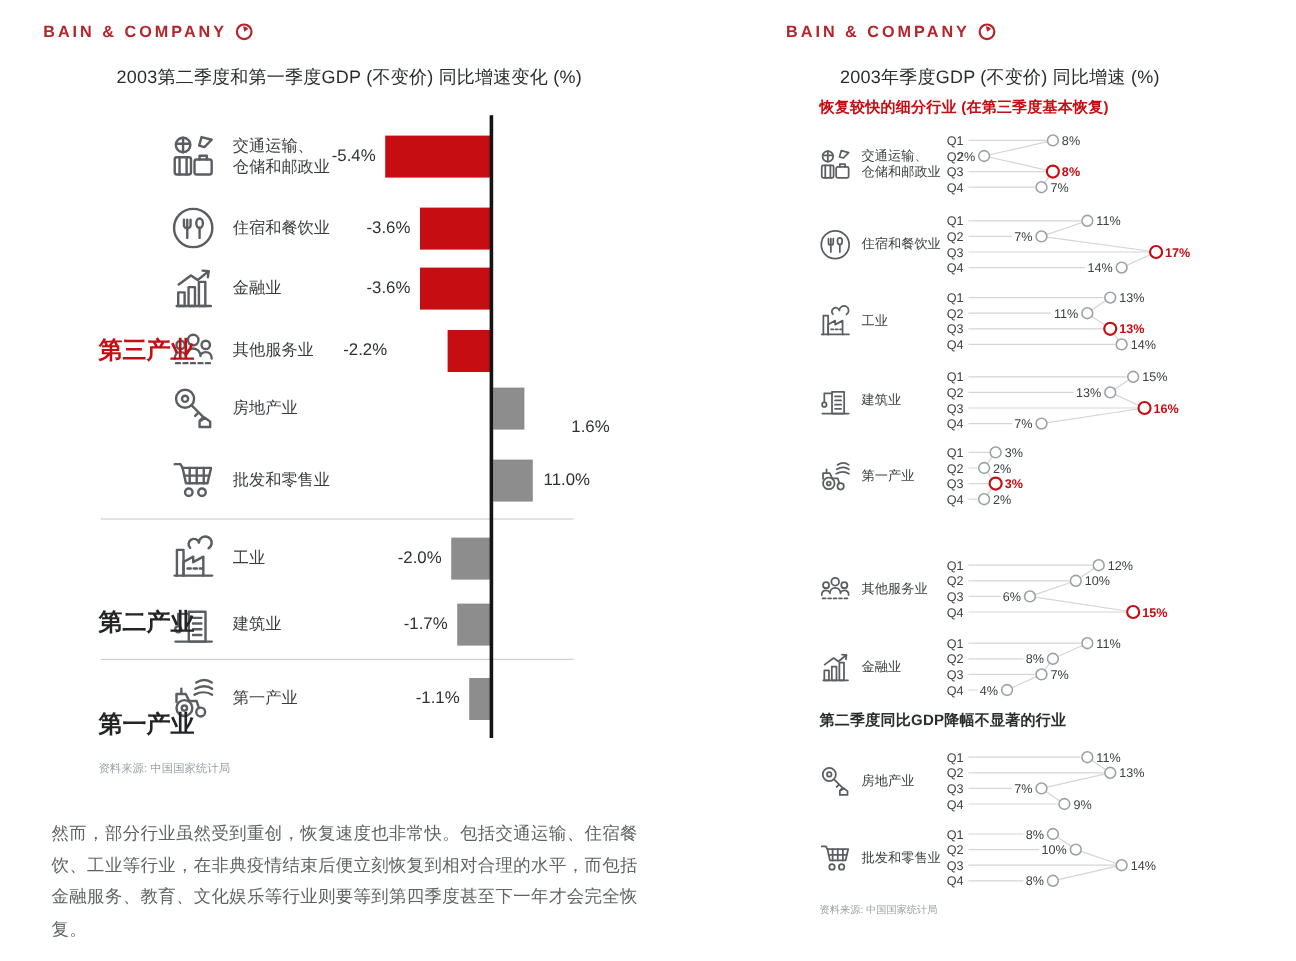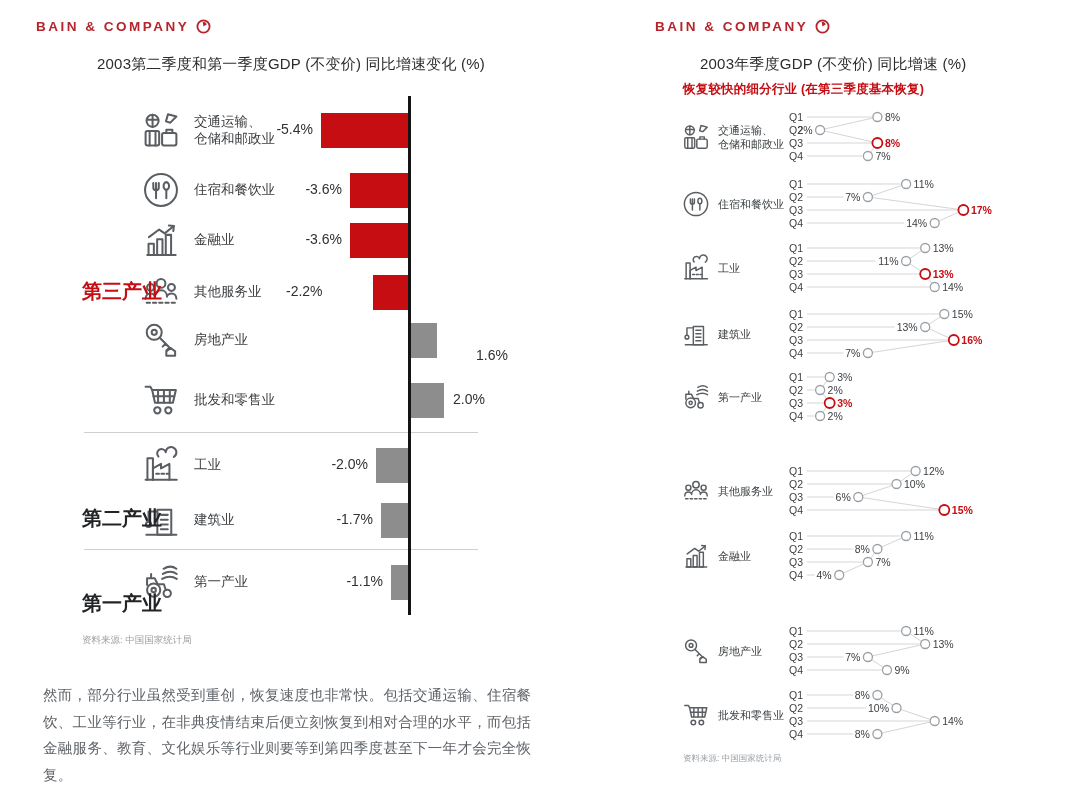--- a/index.html
+++ b/index.html
@@ -131,21 +131,21 @@
             <path d="M3.6 4.8h2.6l1 1.7"></path>
             <path d="M7.2 6.5h12.9l-1.6 7H8.7z"></path>
             <path d="M10.4 6.5v7M13.6 6.5v7M16.8 6.5v7M7.9 10h11.3"></path>
             <circle cx="10" cy="17.6" r="1.7"></circle>
             <circle cx="16" cy="17.6" r="1.7"></circle>
           </g>
         </svg>
       </div>
       <div class="abs lrow-label" style="left: 194px; top: 391px; width: 128px;">批发和零售业</div>
       <div class="bar" style="left: 411px; top: 383px; width: 33px; height: 35px; background: rgb(141, 141, 141);"></div>
-      <div class="abs lrow-value" style="left: 453px; top: 391px; width: 62px;">2.0%</div>
+      <div class="abs lrow-value" style="left: 453px; top: 391px; width: 62px;">11.0%</div>
       <div class="abs icon-wrap" style="left: 139px; top: 443px; width: 44px; height: 44px; color: rgb(90, 94, 99);">
         <svg viewBox="0 0 24 24">
           <g fill="none" stroke="currentColor" stroke-width="1.1" stroke-linecap="round" stroke-linejoin="round">
             <path d="M4.6 20V8.3h3V20"></path>
             <path d="M7.6 20v-6.2l4.4-2.4v2.5l4.6-2.5V20"></path>
             <path d="M10.6 7.4a2.4 2.4 0 1 1 4-2.4 2.9 2.9 0 1 1 4.4 2.6"></path>
             <path d="M9.4 16.8h6.6" stroke-dasharray="1.5 1.3"></path>
             <path d="M3.6 20h17"></path>
           </g>
         </svg>
@@ -418,20 +418,21 @@
           <circle cx="91.4" cy="21" r="4.5" fill="#ffffff" stroke="#9aa0a6" stroke-width="1.3"></circle>
           <text x="83.9" y="24.8" text-anchor="end" font-size="10.5" fill="#3c4043">8%</text>
           <text x="3" y="24.8" font-size="10.5" fill="#3c4043">Q2</text>
           <circle cx="81.9" cy="34" r="4.5" fill="#ffffff" stroke="#9aa0a6" stroke-width="1.3"></circle>
           <text x="89.4" y="37.8" text-anchor="start" font-size="10.5" fill="#3c4043">7%</text>
           <text x="3" y="37.8" font-size="10.5" fill="#3c4043">Q3</text>
           <circle cx="53.2" cy="47" r="4.5" fill="#ffffff" stroke="#9aa0a6" stroke-width="1.3"></circle>
           <text x="45.7" y="50.8" text-anchor="end" font-size="10.5" fill="#3c4043">4%</text>
           <text x="3" y="50.8" font-size="10.5" fill="#3c4043">Q4</text>
         </svg></div>
+      <div class="abs section-header" style="left: 683px; top: 592px; width: 380px; color: rgb(42, 45, 48);">第二季度同比GDP降幅不显著的行业</div>
       <div class="abs icon-wrap" style="left: 680px; top: 634.5px; width: 32px; height: 32px; color: rgb(90, 94, 99);">
         <svg viewBox="0 0 24 24">
           <g fill="none" stroke="currentColor" stroke-width="1.1" stroke-linecap="round" stroke-linejoin="round">
             <circle cx="8.3" cy="7.8" r="4.1"></circle>
             <circle cx="8.3" cy="7.8" r="1.4"></circle>
             <path d="M11.3 10.8l6 6M14.5 14l-1.6 1.6M16.6 16.1l-1.6 1.6"></path>
             <path d="M14.9 20.6v-2.4l2.4-1.8 2.4 1.8v2.4z"></path>
           </g>
         </svg>
       </div>

